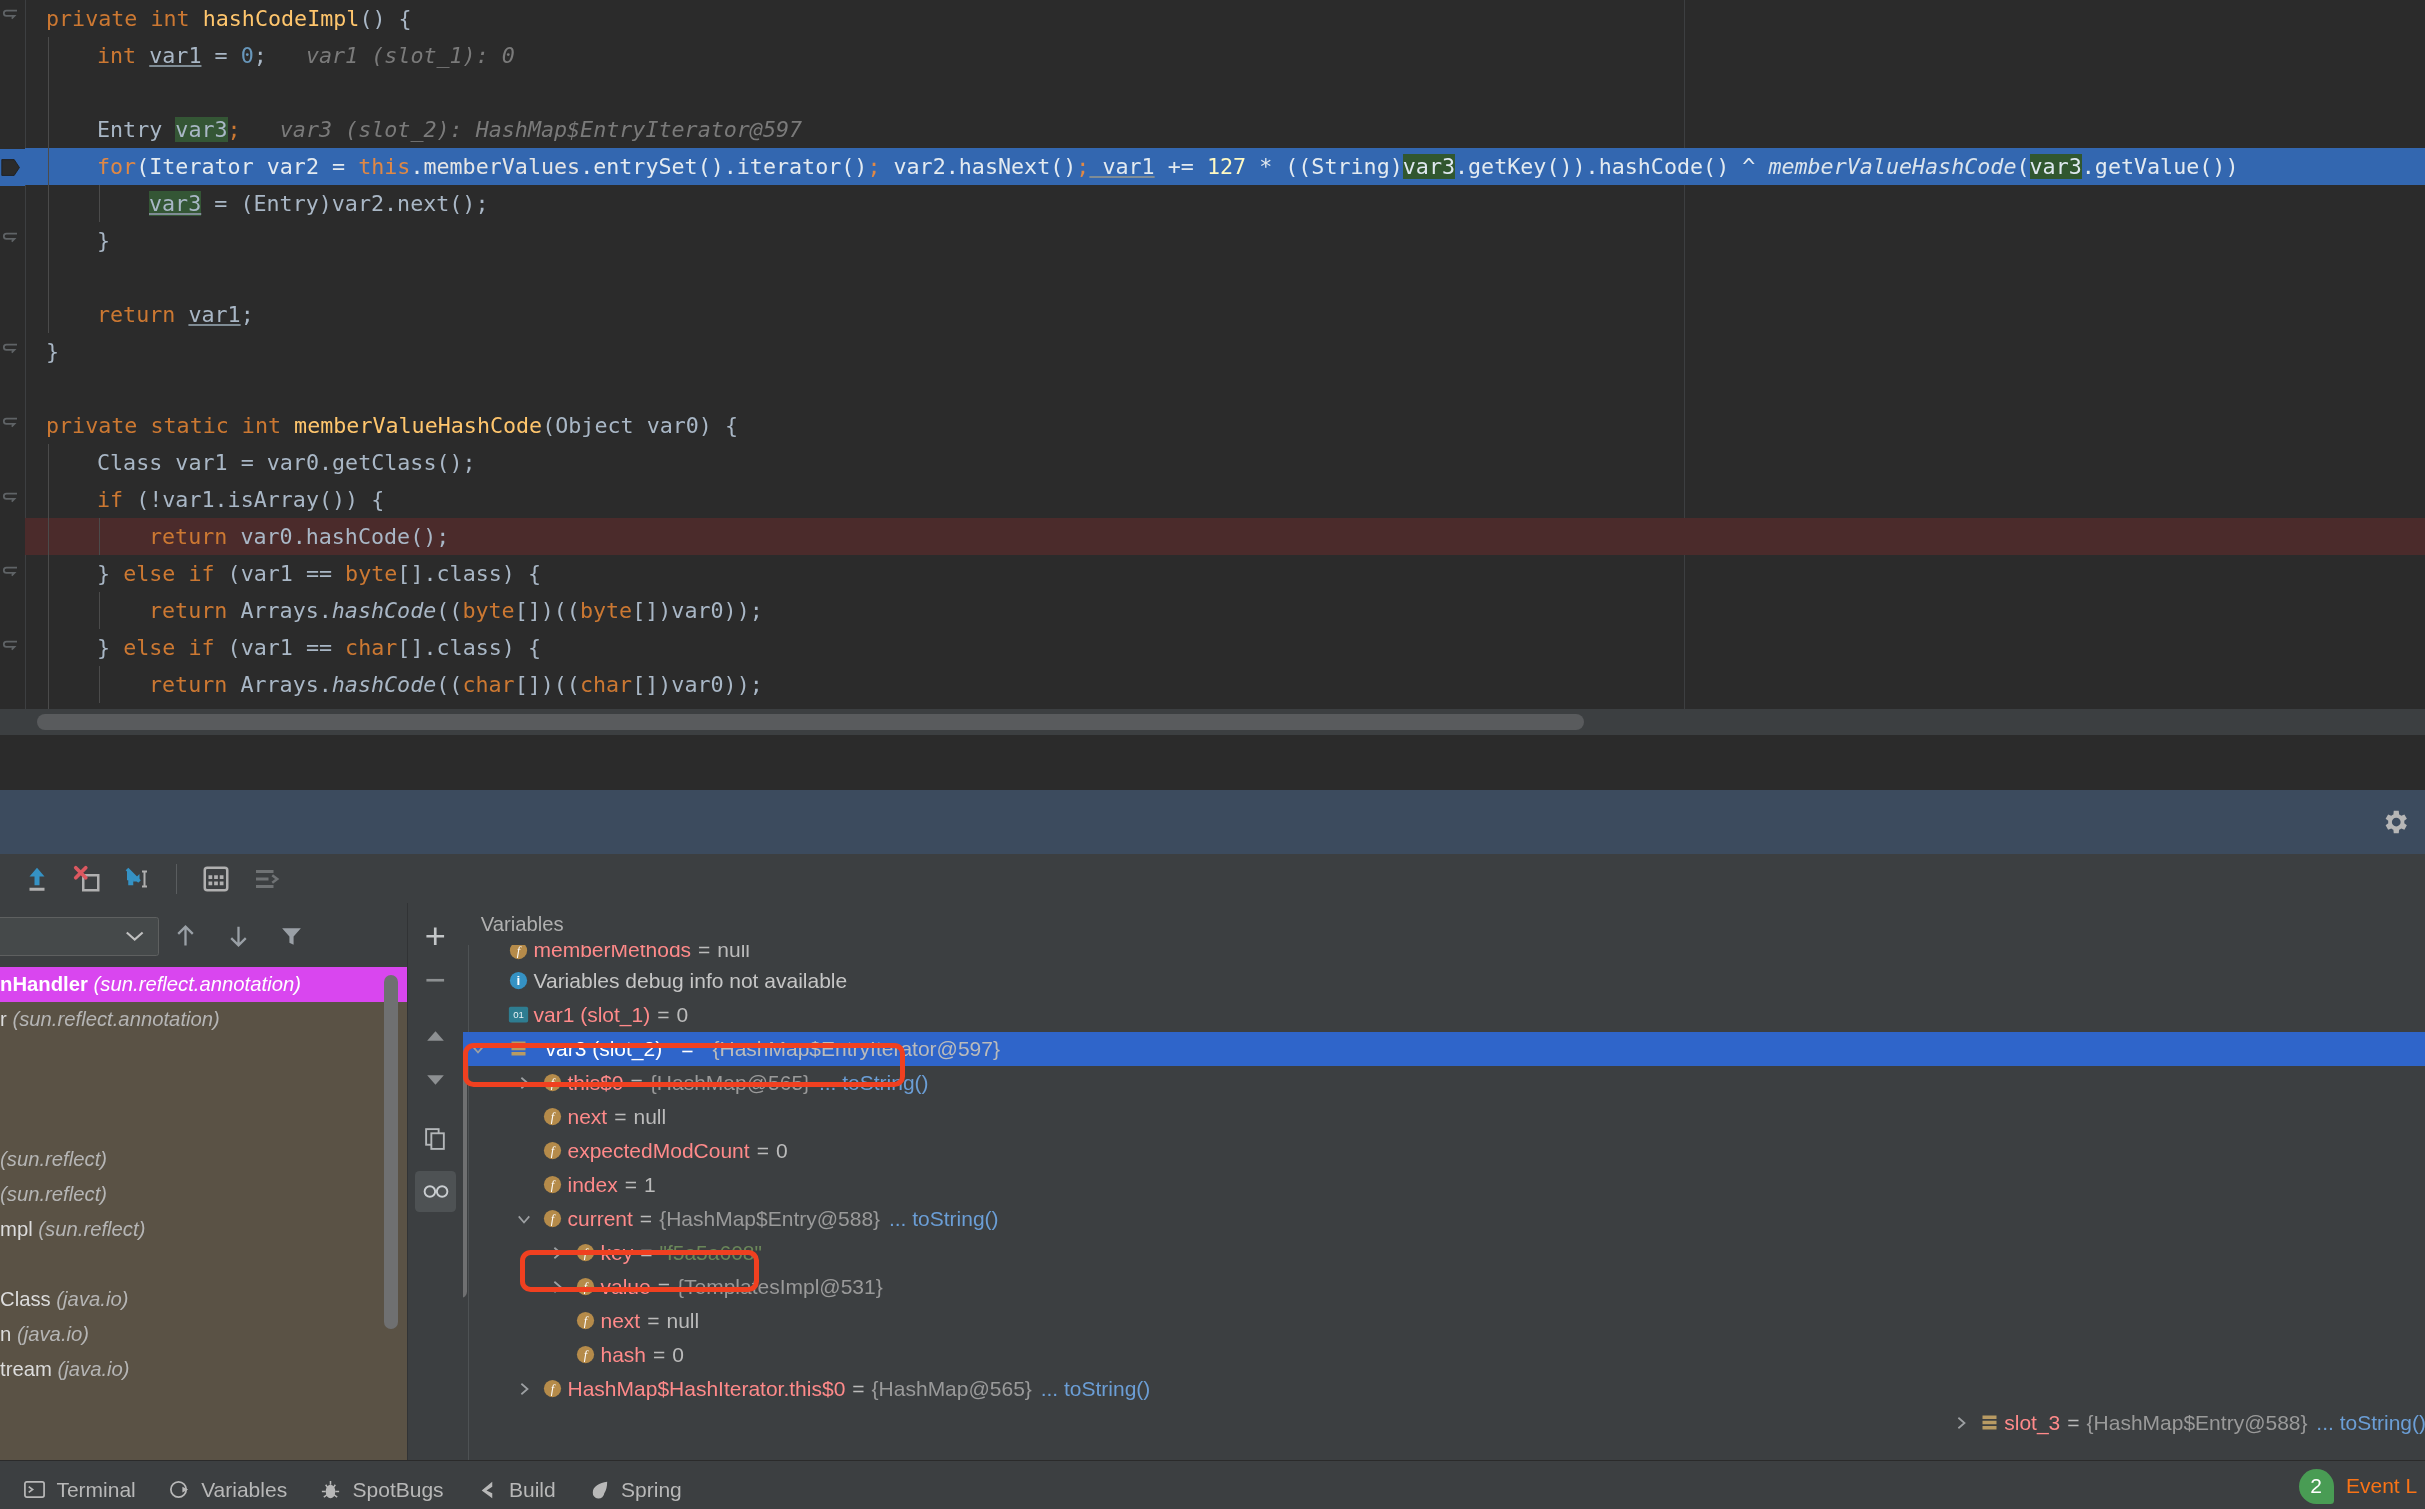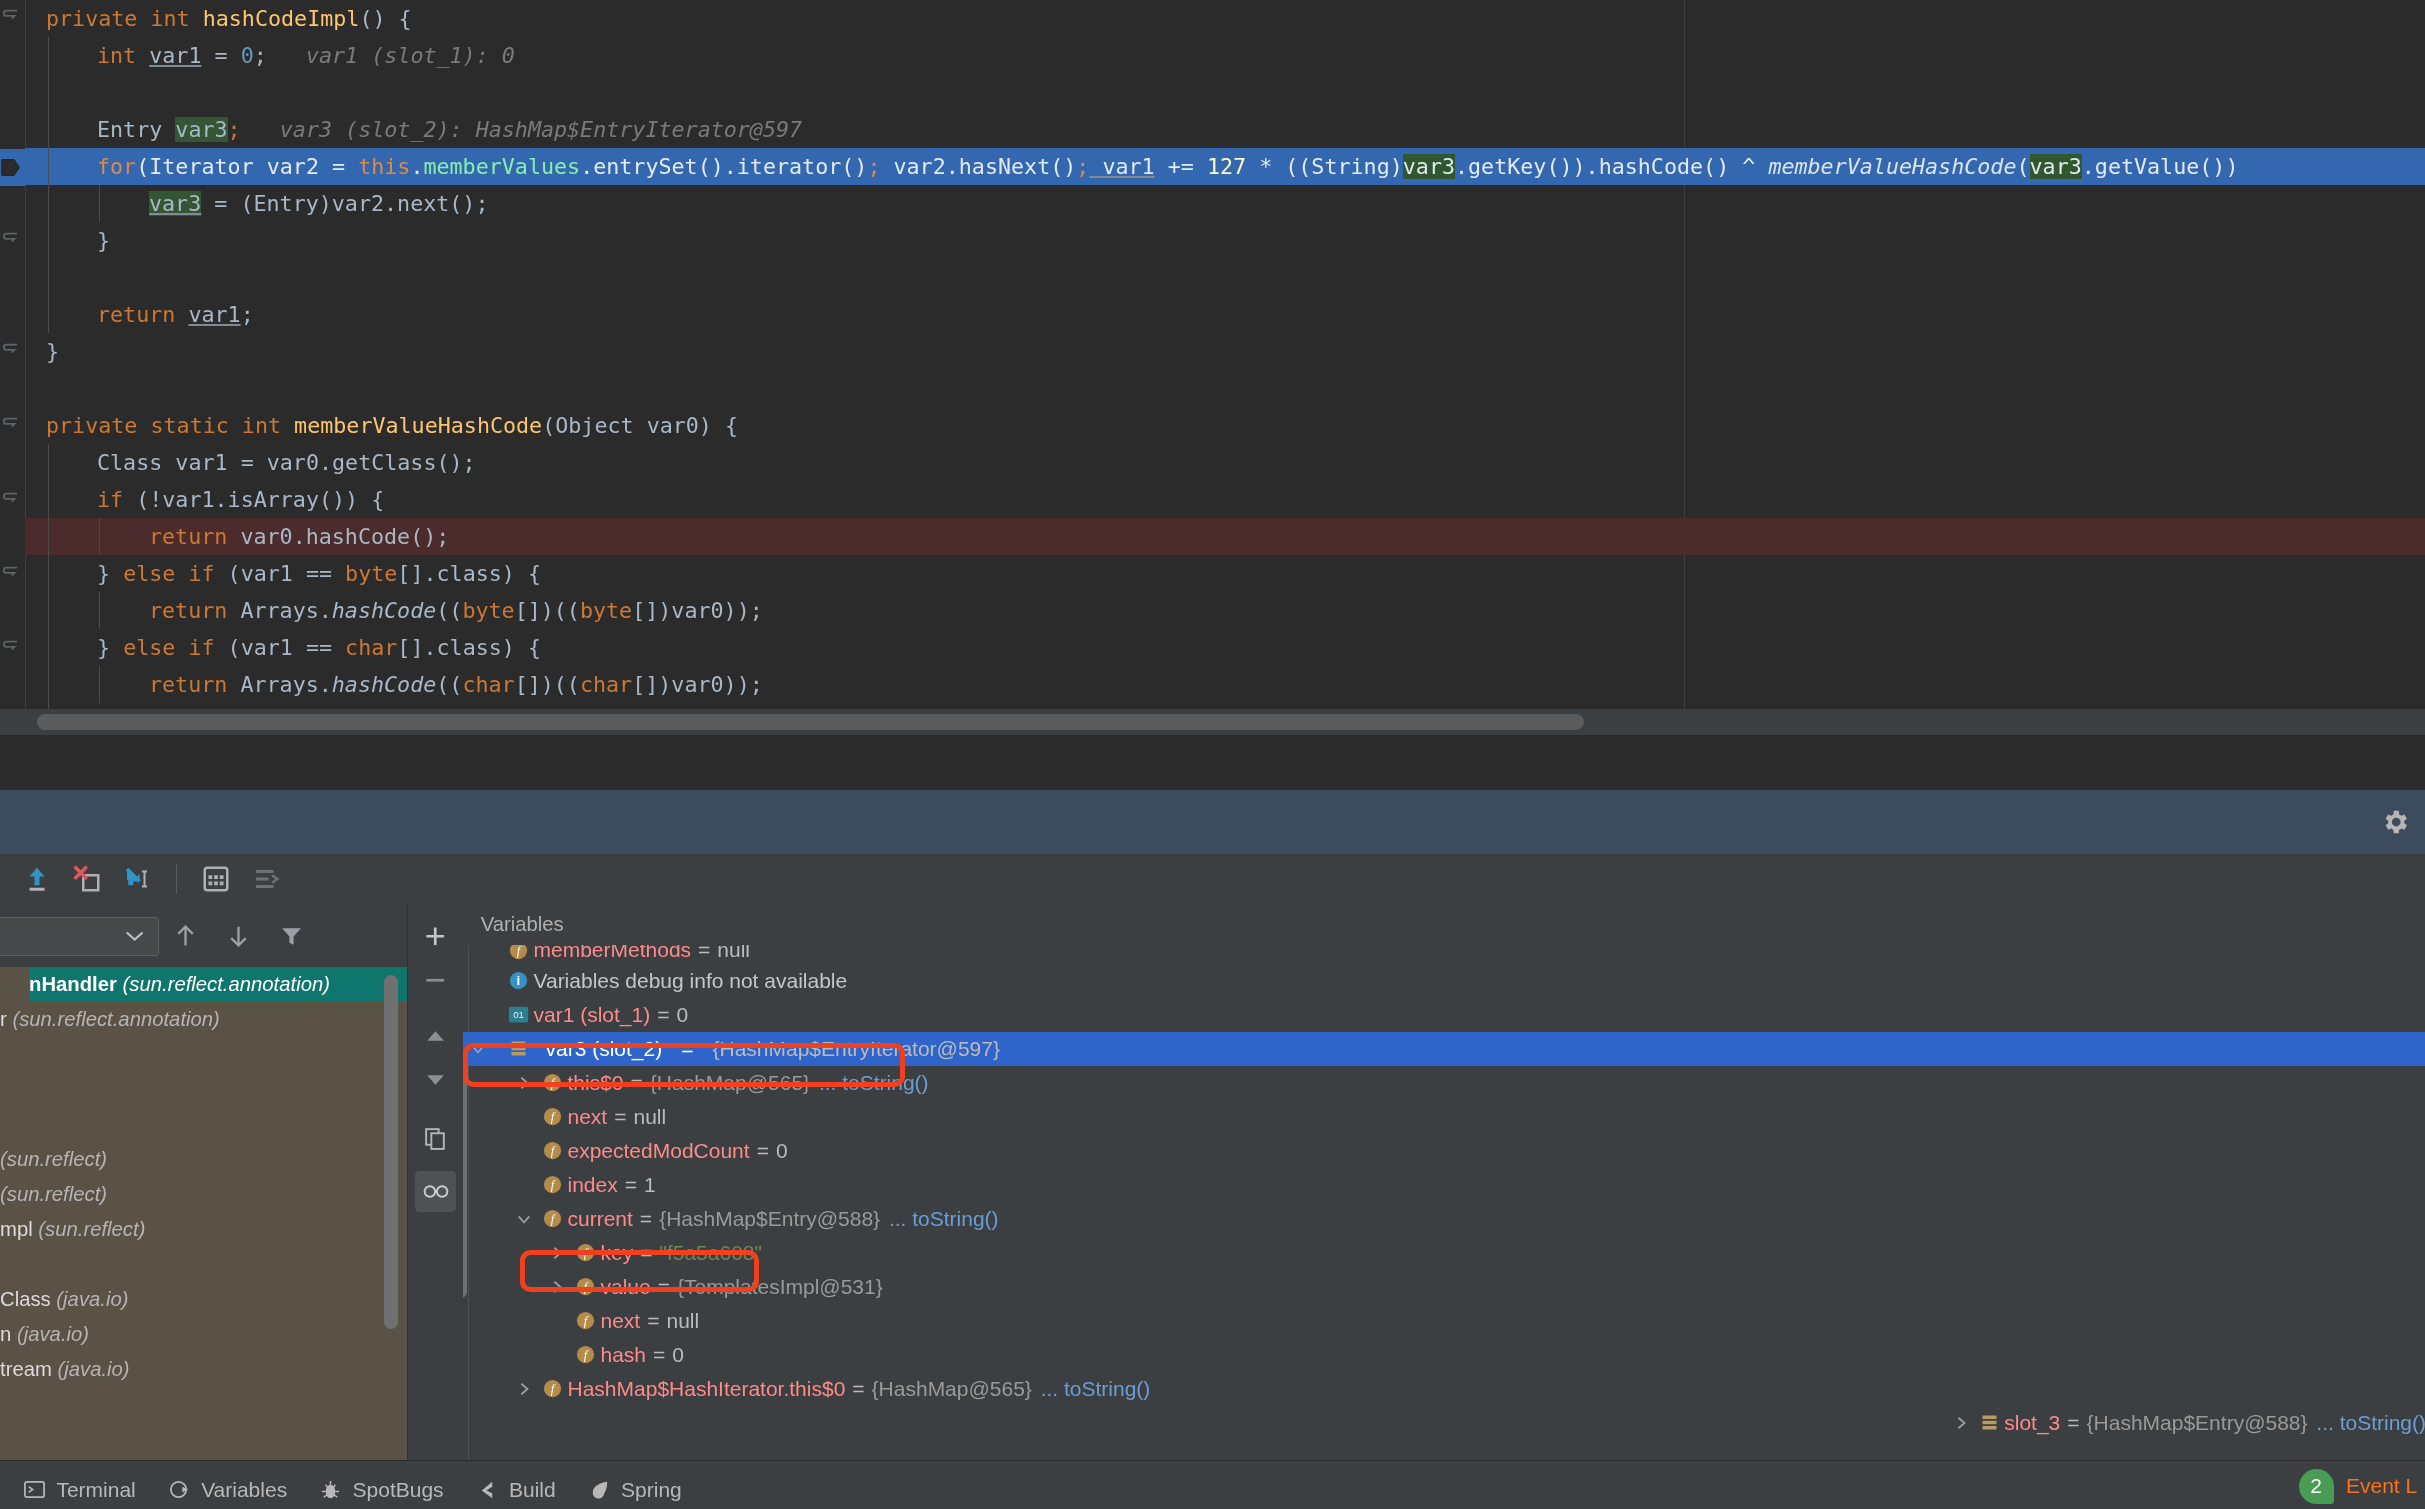--- a/index.html
+++ b/index.html
@@ -44,21 +44,21 @@
   .fld { color: #9876aa; }
   .num { color: #6897bb; }
   .plain { color: #a9b7c6; }
   .ital { font-style: italic; }
   .inlay {
     color: #7a7a7a; font-style: italic;
   }
   .hl-var { background: #345635; color: #a9b7c6; }
   .underline { text-decoration: underline; text-decoration-color: #7f8c95; }
   .ln.exec .kw  { color: #e08845; }
-  .ln.exec .fld { color: #86efac; }
+  .ln.exec .fld { color: #e5e5e5; }
   .ln.exec .num { color: #fef9c3; }
   .ln.exec .hl-var { background: #31572f; color: #dfe8ef; }
   .ln.exec .plain { color: #e3eaf0; }
   .ln.exec .ital { color: #dbe4ec; }
 
   .editor-vline {
     position: absolute; top: 0; width: 0.9px; height: 735px; background: #3d3f41;
   }
 
   
@@ -124,21 +124,21 @@
   .frames-ico { width: 53px; height: 42px; display: flex; align-items: center; justify-content: center; }
   .frames-list {
     position: absolute; left: 0; top: 64px; width: 407px; height: 493px;
     background: #5a5245; overflow: hidden;
   }
   .frame-item {
     height: 35px; line-height: 35px;
     font-size: 20.3px; color: #b5b5b5; font-style: italic;
     padding-left: 0; white-space: nowrap;
   }
-  .frame-item.sel { background: #0f766e; color: #ffffff; font-style: normal; margin-left: 29px; }
+  .frame-item.sel { background: #d946ef; color: #ffffff; font-style: normal; }
   .frame-item.sel i { color:#ffffff; }
   .frame-item b { font-weight: normal; font-style: normal; color: #dcdcdc; }
   .frame-item.sel b { color: #ffffff; font-weight: bold; }
   .frames-scrollbar {
     position: absolute; right: 8.8px; top: 72px; width: 14px; height: 354px;
     background: #6f7071; border-radius: 7px;
   }
   .frames-divider {
     position: absolute; left: 407px; top: 0; width: 1.8px; height: 557px; background: #313335;
   }

